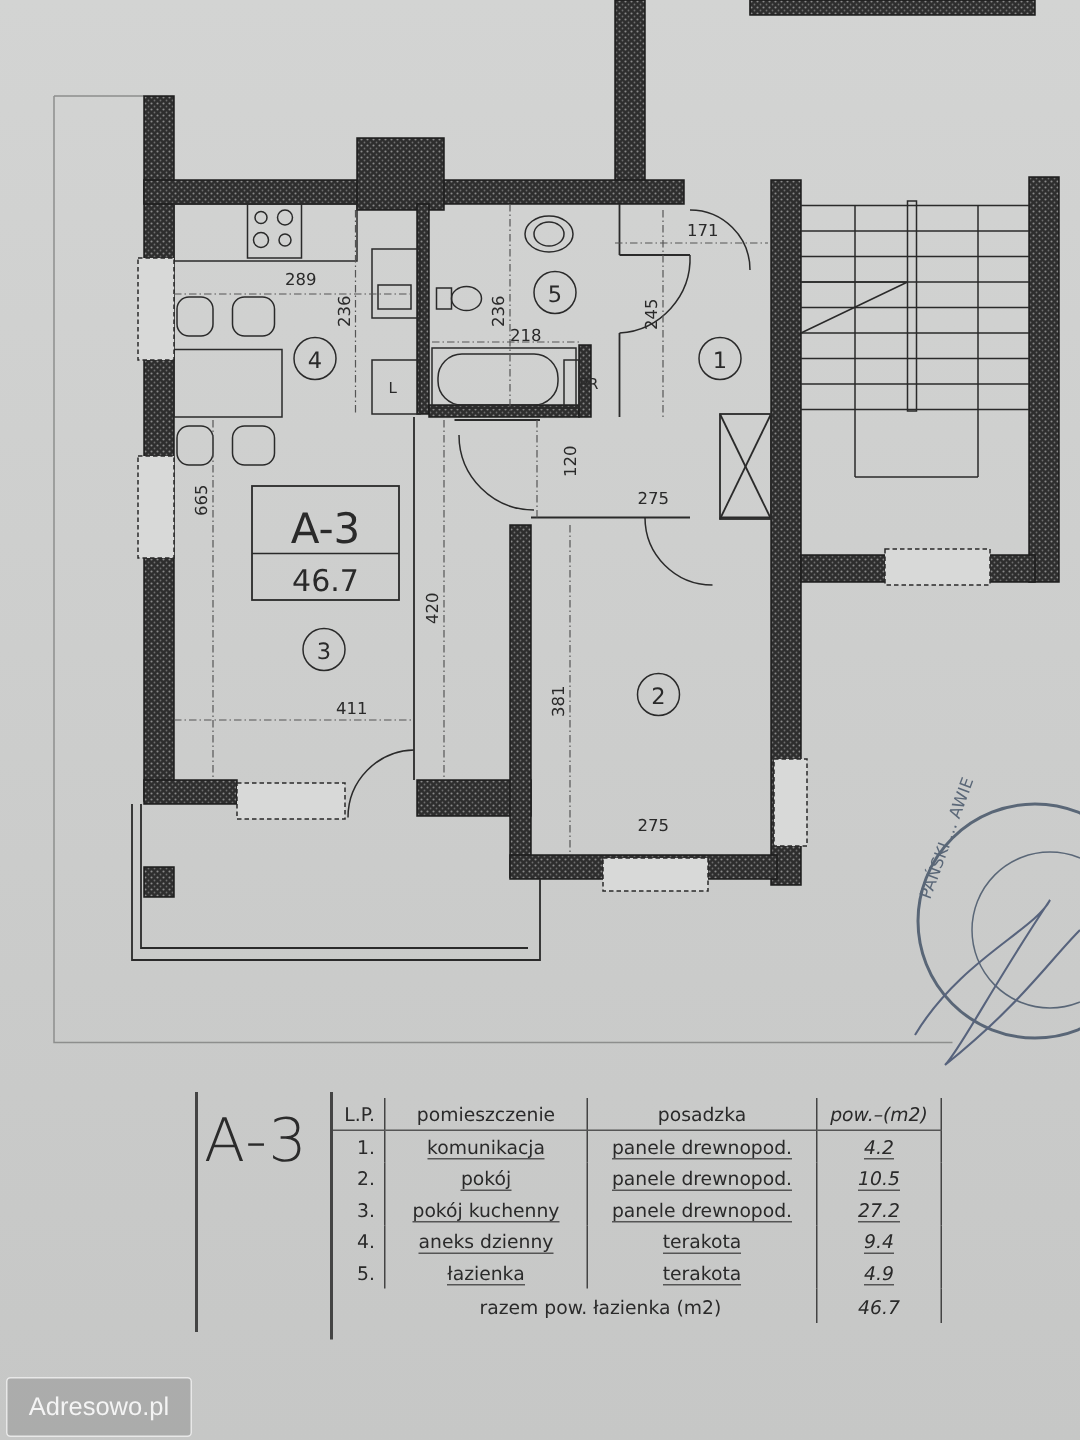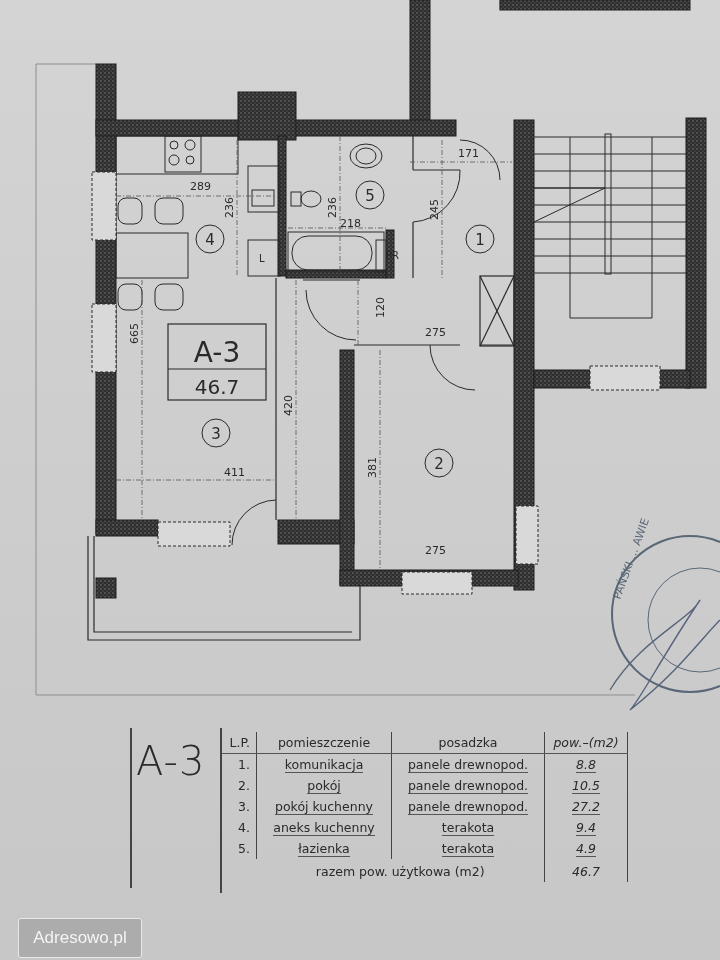--- a/index.html
+++ b/index.html
@@ -14,21 +14,21 @@
   table.rooms td, table.rooms th { padding:1px 6px; height:19px; font-weight:normal; text-align:center; white-space:nowrap; }
   table.rooms th { border-bottom:1px solid #555; }
   table.rooms td.lp, table.rooms th.lp { text-align:right; border-right:1.5px solid #444; width:22px; }
   table.rooms td.name, table.rooms th.name { border-right:1.5px solid #444; width:122px; }
   table.rooms td.floor, table.rooms th.floor { width:140px; border-right:1.5px solid #444;margin-left:12px; }
   table.rooms td.area, table.rooms th.area { text-align:center; width:70px; border-right:1.5px solid #444;font-style:italic; }
   table.rooms tr.row td.name span, table.rooms tr.row td.floor span, table.rooms tr.row td.area span { border-bottom:1px solid #555; }
   table.rooms tr.sum td { padding-top:3px; }
   .leftbar { position:absolute; left:0; top:0; width:1.5px; height:160px; background:#444; }
   .leftbar2 { position:absolute; left:90px; top:0; width:1.5px; height:165px; background:#444; }
-  .watermark { position:absolute; left:18px; top:918px; width:122px; height:38px; border:1px solid #e8e8e8; border-radius:3px; background:rgba(150,150,150,0.55); color:#f4f4f4; font-size:17px; line-height:38px; text-align:center; font-family:"Liberation Sans", sans-serif; }
+  .watermark { position:absolute; left:4px; top:918px; width:122px; height:38px; border:1px solid #e8e8e8; border-radius:3px; background:rgba(150,150,150,0.55); color:#f4f4f4; font-size:17px; line-height:38px; text-align:center; font-family:"Liberation Sans", sans-serif; }
 </style>
 </head>
 <body>
 
 <div class="paper">
 
 <svg class="plan" width="720" height="960" viewBox="0 0 720 960">
   <defs>
     <pattern id="hatch" width="4" height="4" patternUnits="userSpaceOnUse">
       <rect width="4" height="4" fill="#2e2e2e"></rect>
@@ -215,49 +215,49 @@
           <tr>
       <th class="lp">L.P.</th>
       <th class="name">pomieszczenie</th>
       <th class="floor">posadzka</th>
       <th class="area">pow.–(m2)</th>
     </tr>
     <tr class="row">
       <td class="lp">1.</td>
       <td class="name"><span>komunikacja</span></td>
       <td class="floor"><span>panele drewnopod.</span></td>
-      <td class="area"><span>8.8</span></td>
+      <td class="area"><span>4.2</span></td>
     </tr>
     <tr class="row">
       <td class="lp">2.</td>
       <td class="name"><span>pokój</span></td>
       <td class="floor"><span>panele drewnopod.</span></td>
       <td class="area"><span>10.5</span></td>
     </tr>
     <tr class="row">
       <td class="lp">3.</td>
       <td class="name"><span>pokój kuchenny</span></td>
       <td class="floor"><span>panele drewnopod.</span></td>
       <td class="area"><span>27.2</span></td>
     </tr>
     <tr class="row">
       <td class="lp">4.</td>
-      <td class="name"><span>aneks kuchenny</span></td>
+      <td class="name"><span>aneks dzienny</span></td>
       <td class="floor"><span>terakota</span></td>
       <td class="area"><span>9.4</span></td>
     </tr>
     <tr class="row">
       <td class="lp">5.</td>
       <td class="name"><span>łazienka</span></td>
       <td class="floor"><span>terakota</span></td>
       <td class="area"><span>4.9</span></td>
     </tr>
     <tr class="sum">
       <td class="lp" style="border-right:none"></td>
-      <td colspan="2" style="border-right:1.5px solid #444">razem pow. użytkowa (m2)</td>
+      <td colspan="2" style="border-right:1.5px solid #444">razem pow. łazienka (m2)</td>
       <td class="area">46.7</td>
     </tr>
   </tbody>
       </table>
 </div>
 
 <div class="watermark">Adresowo.pl</div>
 
 </div>
 

